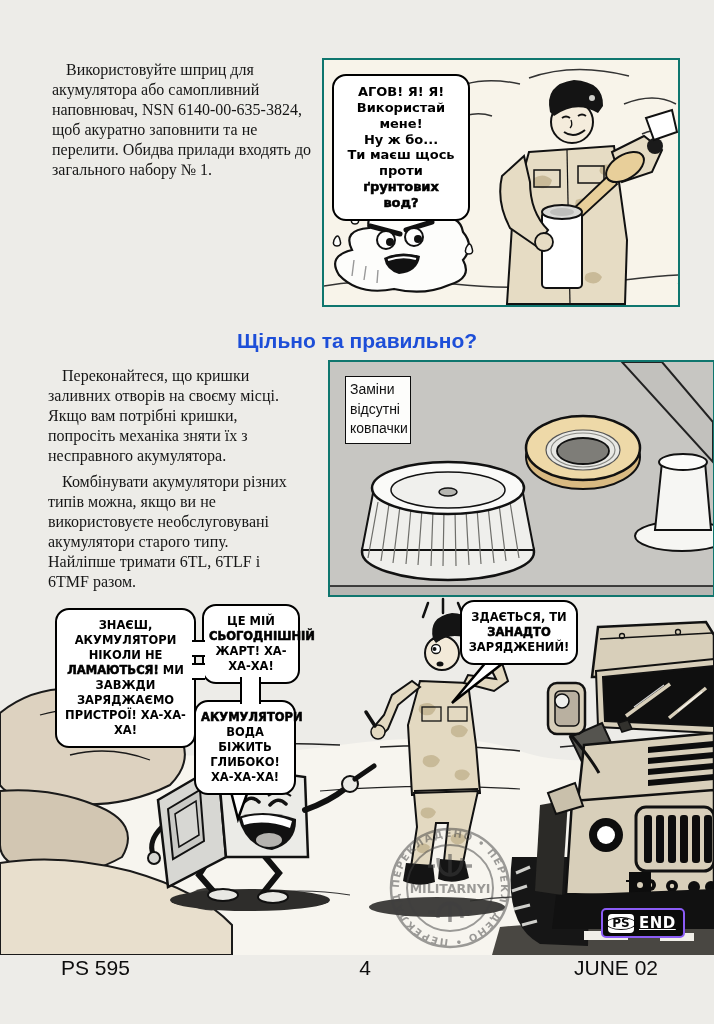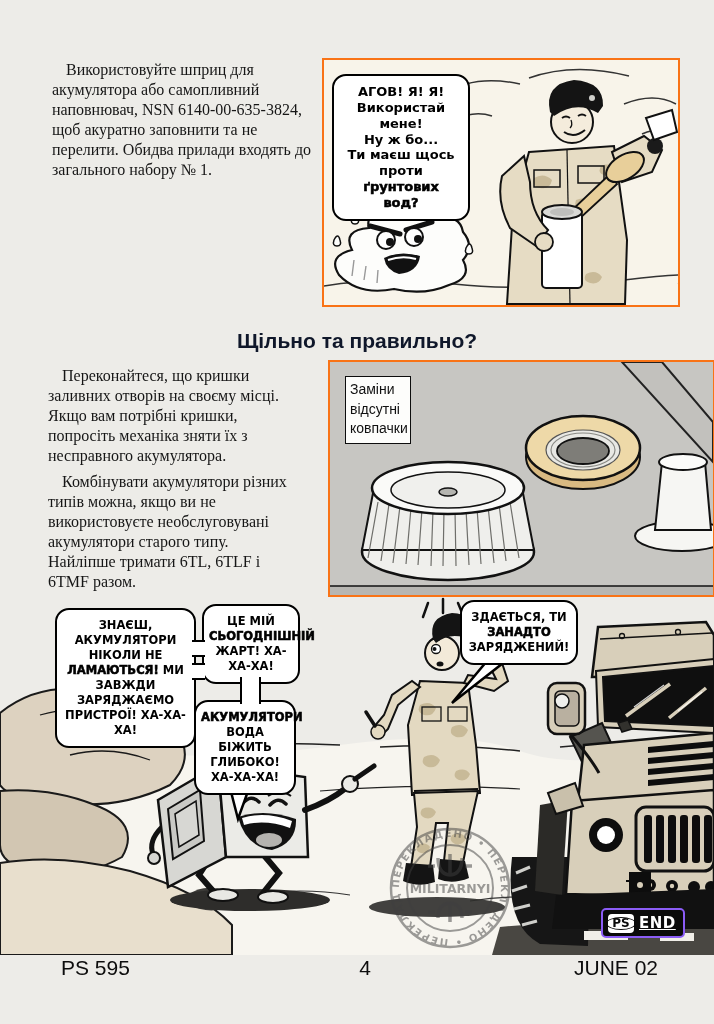--- a/index.html
+++ b/index.html
@@ -2,23 +2,23 @@
 <html><head>
 <meta charset="utf-8">
 <style>
   html,body{margin:0;padding:0;background:#ffffff;}
   .page{position:relative;width:714px;height:1024px;background:#edece8;overflow:hidden;
         font-family:"Liberation Serif",serif;color:#111;}
   
   .serif-block{position:absolute;font-size:16px;line-height:20px;color:#161616;text-align:left;}
   .serif-block p{margin:0 0 6px 0;text-indent:14px;}
   .section-heading{position:absolute;left:0;width:714px;text-align:center;
-        font-family:"Liberation Sans",sans-serif;font-weight:bold;font-size:21px;color:#0f172a;}
-  
-  .panel{position:absolute;border:2px solid #f97316;box-sizing:border-box;overflow:hidden;}
+        font-family:"Liberation Sans",sans-serif;font-weight:bold;font-size:21px;color:#1d4ed8;}
+  
+  .panel{position:absolute;border:2px solid #0f766e;box-sizing:border-box;overflow:hidden;}
   .panel-top{left:322px;top:58px;width:358px;height:249px;background:#f8f4ea;}
   .panel-mid{left:295px;top:360px;width:387px;height:237px;background:#c7c6c2;margin-left:33px;}
   .panel-label{position:absolute;left:15px;top:14px;width:66px;height:68px;background:#fdfdfb;
         border:1.5px solid #0d0d0d;box-sizing:border-box;padding:3px 4px;
         font-family:"Liberation Sans",sans-serif;font-size:14px;line-height:1.4;color:#111;}
   
   .bubble{position:absolute;background:#ffffff;border:2.5px solid #000;border-radius:14px;
         box-sizing:border-box;padding:8px 5px;text-align:center;z-index:5;
         font-family:"DejaVu Sans",sans-serif;font-weight:700;color:#000;}
   .bubble .bb{-webkit-text-stroke:.55px #000;}

